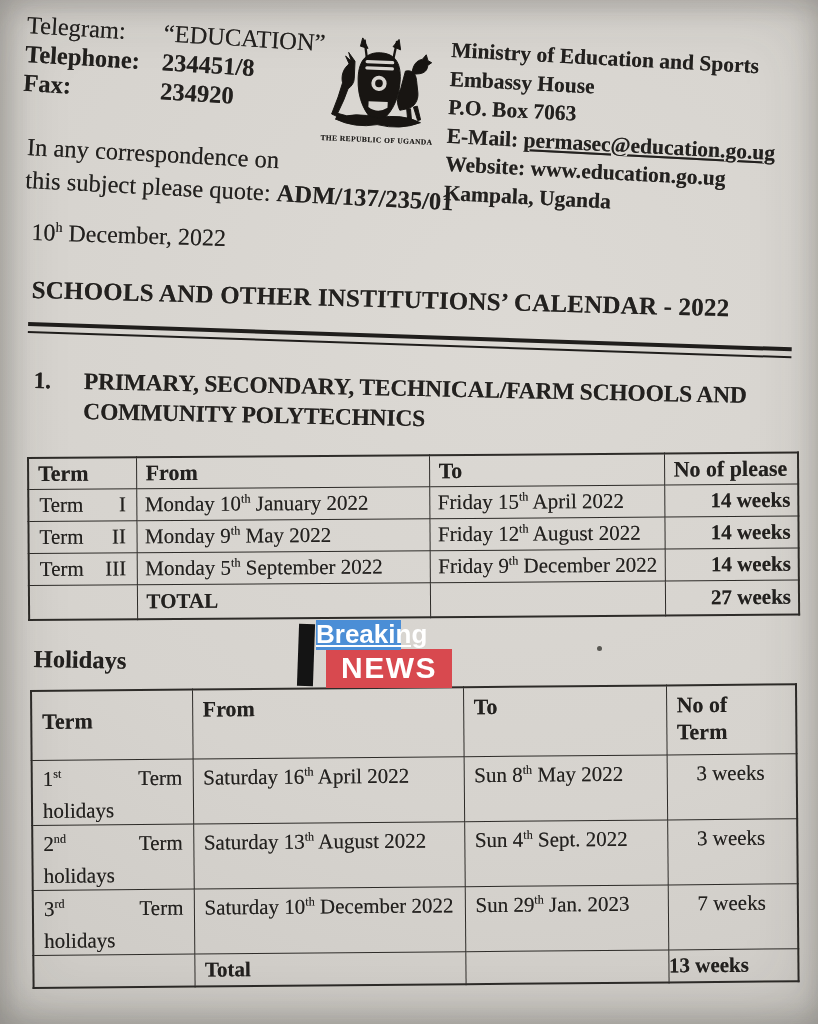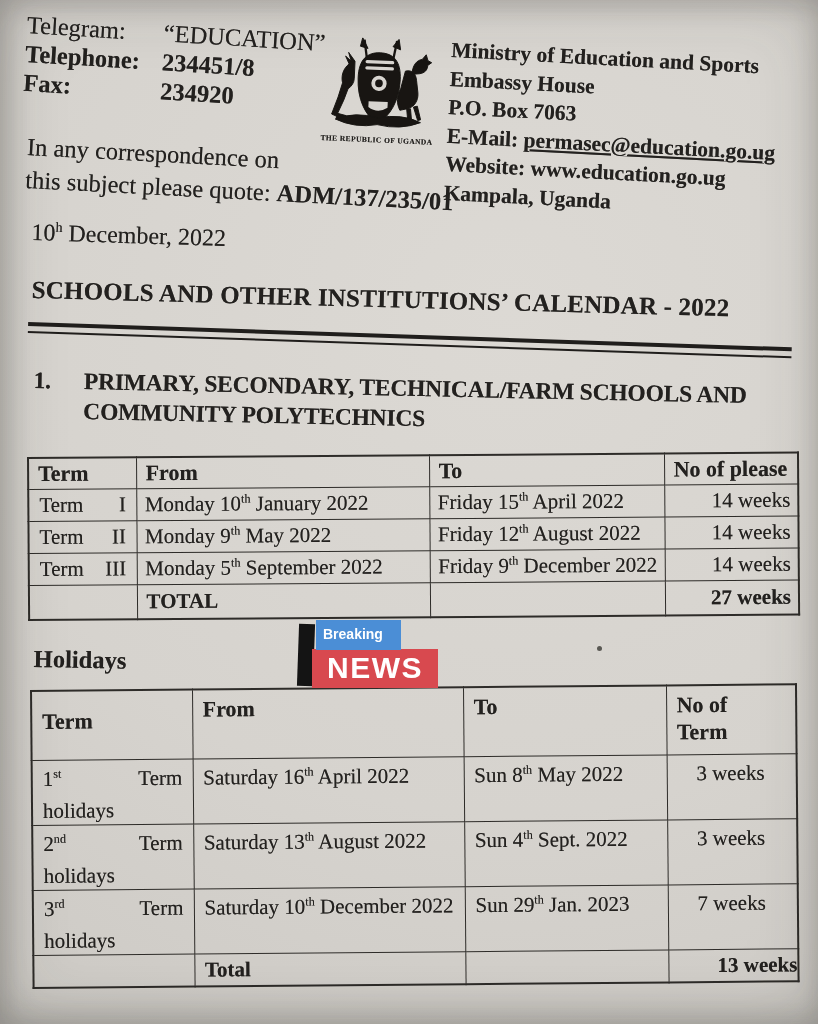--- a/index.html
+++ b/index.html
@@ -87,50 +87,50 @@
     border:1.8px solid #2e2c29;overflow:hidden;
     font-size:21px;text-align:left;padding:0;
   }
   .doc-table th{font-size:22px;font-weight:700;}
 
   .t1{position:absolute;left:27px;top:457px;transform:rotate(-.4deg);transform-origin:left top;}
   .t1 th{height:30px;padding-left:9px;}
   .t1 td{height:31px;vertical-align:middle;white-space:nowrap;}
   .t1 .jrow{display:flex;justify-content:space-between;padding:0 10px;}
   .t1 .c-from,.t1 .c-to{padding-left:8px;}
-  .t1 .c-weeks{text-align:right;padding-right:7px;}
+  .t1 .c-weeks{text-align:right;padding-right:7px;font-weight:bold;}
   .t1 tfoot td{height:33px;}
   .t1 .total-lbl{font-weight:700;padding-left:9px;}
   .t1 tfoot .c-weeks{font-weight:700;}
 
   .holidays-heading{
     position:absolute;left:34px;top:645px;
     transform:rotate(1deg);transform-origin:left top;
     font-size:24.5px;font-weight:700;
   }
 
   .t2{position:absolute;left:30px;top:690px;transform:rotate(-.5deg);transform-origin:left top;}
   .t2 th{vertical-align:top;padding:5px 0 0 10px;line-height:27px;height:52px;}
   .t2 th.th-term{padding-top:16px;}
   .t2 tbody td{vertical-align:top;padding:5px 2px 0 10px;height:53px;line-height:27px;}
   .t2 .h-line1{display:flex;justify-content:space-between;padding-right:8px;}
   .t2 .h-line2{margin-top:5px;}
   .t2 .c-weeks{text-align:center;padding-left:0;}
   .t2 tfoot td{height:31px;vertical-align:middle;padding:0;}
   .t2 .total-lbl{font-weight:700;padding-left:10px;}
-  .t2 tfoot .c-weeks{font-weight:700;text-align:right;}
+  .t2 tfoot .c-weeks{font-weight:700;text-align:left;}
 
   
   .news-badge{position:absolute;left:298px;top:617px;width:144px;height:75px;
     font-family:"Liberation Sans","DejaVu Sans",sans-serif;text-shadow:none;}
   .badge-ribbon{position:absolute;left:0;top:7px;width:16px;height:62px;background:#141414;
     transform:rotate(2deg);z-index:1;}
   .badge-top{position:absolute;left:18px;top:3px;width:85px;height:30px;background:#4b8ed6;
-    color:#fff;font-weight:700;font-size:14px;line-height:29px;padding-left:7px;z-index:3;box-sizing:border-box;}
-  .badge-bottom{position:absolute;left:14px;top:32px;width:126px;height:39px;background:#d8494f;
+    color:#fff;font-weight:700;font-size:26px;line-height:29px;z-index:3;box-sizing:border-box;text-decoration:underline;}
+  .badge-bottom{position:absolute;left:28px;top:32px;width:126px;height:39px;background:#d8494f;
     color:#fff;font-weight:700;font-size:30px;line-height:38px;text-align:center;letter-spacing:1.5px;z-index:2;}
   .stray-mark{position:absolute;left:597px;top:646px;width:5px;height:5px;border-radius:50%;
     background:#3a3833;opacity:.8;}
 </style>
 </head>
 <body>
 
 <div class="page">
 
   <div class="contact-block">

